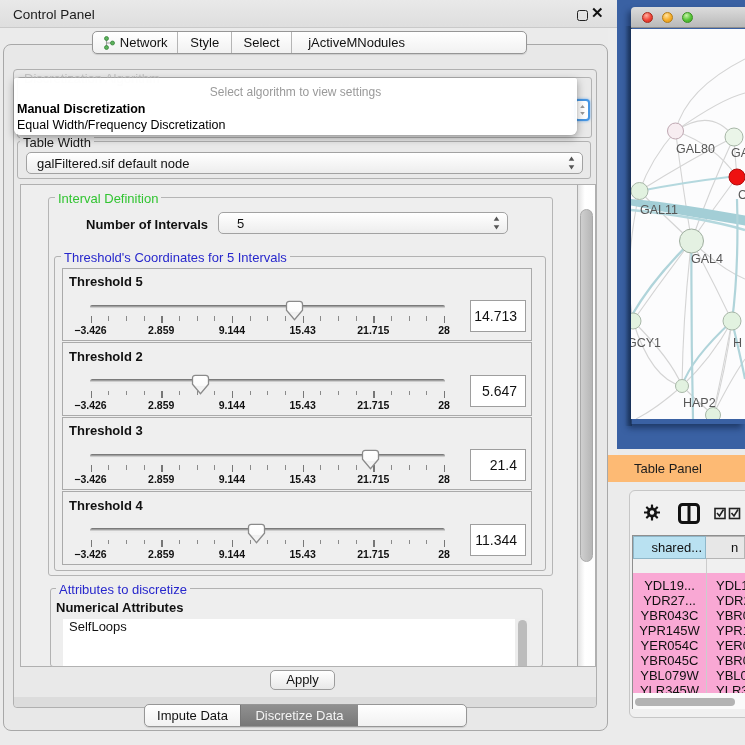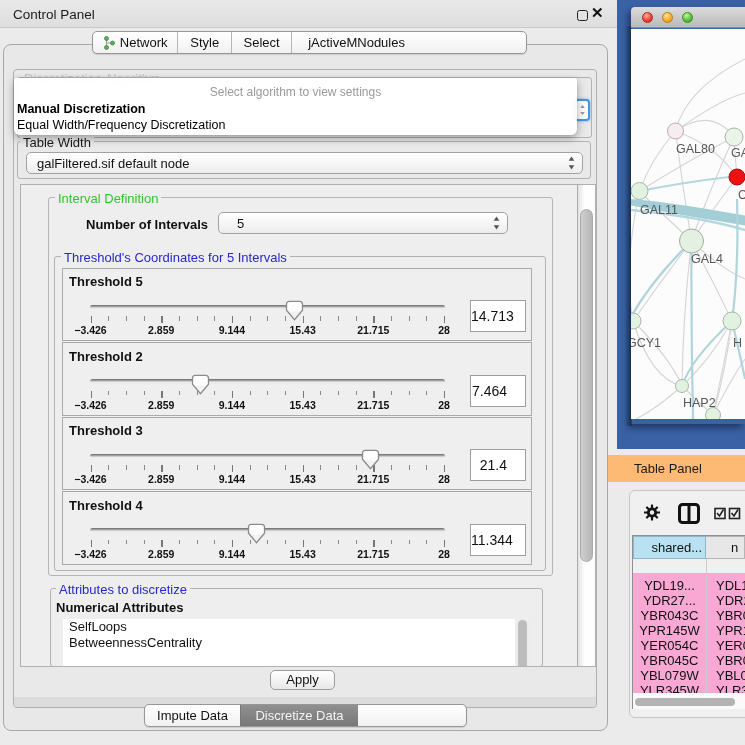--- a/index.html
+++ b/index.html
@@ -58,21 +58,21 @@
 
 .thp { position:absolute; left:62px; width:470px; height:73.5px; border:1px solid #aaaaaa; background:#efefef; }
 .thlbl { position:absolute; left:69px; font-size:13px; font-weight:bold; color:#111; }
 .trk { position:absolute; left:90px; width:355px; height:4.5px; border-radius:2.5px;
   background:linear-gradient(#7a7a7a 0 1px,#a0a0a0 1px 2.2px,#cdcdcd 2.2px 3.2px,#ececec 3.2px); }
 .tkm { position:absolute; width:1px; height:4.5px; background:#8a8a8a; }
 .tkM { position:absolute; width:1.4px; height:7px; background:#777; }
 .tkl { position:absolute; width:50px; text-align:center; font-size:10.5px; font-weight:bold; color:#111; }
 .vfield { position:absolute; left:470px; width:56px; height:32px; background:#fff;
   border:1px solid #9e9e9e; font-size:14px; color:#111; text-align:right;
-  line-height:30px; padding-right:18px; }
+  line-height:30px; padding-right:8px; }
 
 #attbox { left:50px; top:588px; width:493px; height:79px; background:#eeeeee; }
 #attlab { left:56px; top:582px; color:#2727cc; background:#eeeeee; }
 #numatt { position:absolute; left:56px; top:600px; font-size:13px; font-weight:bold; color:#111; }
 #attlist { position:absolute; left:63px; top:619px; width:452px; height:47px; background:#fff; font-size:13px; color:#111; overflow:hidden; }
 #attlist div { padding:0 0 0 6px; height:15.5px; } #attlist div:first-child { }
 #lsb { position:absolute; left:515px; top:618px; width:15px; height:48px; background:#ededed; }
 #lsbt { position:absolute; left:518px; top:620px; width:9px; height:46px; background:#bcbcbc; border-radius:5px 5px 0 0; }
 
 #apply { position:absolute; left:270px; top:670px; width:65px; height:20px;
@@ -191,21 +191,21 @@
 <path d="M1.5,4.2 Q1.5,1.3 4.4,1.3 L14.6,1.3 Q17.5,1.3 17.5,4.2 L17.5,10.2 L9.5,19.7 L1.5,10.2 Z" fill="url(#thg)" stroke="#8a8a8a" stroke-width="1.3"></path>
   </svg>
 <div class="vfield" style="top:300.0px">14.713</div>
 <div class="thp" style="top:342.0px"></div>
 <div class="thlbl" style="top:348.5px">Threshold 2</div>
 <div class="trk" style="top:379.0px"></div>
 <div class="tkm" style="left:108.2px;top:390.5px"></div><div class="tkm" style="left:125.8px;top:390.5px"></div><div class="tkm" style="left:143.5px;top:390.5px"></div><div class="tkm" style="left:178.9px;top:390.5px"></div><div class="tkm" style="left:196.6px;top:390.5px"></div><div class="tkm" style="left:214.2px;top:390.5px"></div><div class="tkm" style="left:249.6px;top:390.5px"></div><div class="tkm" style="left:267.2px;top:390.5px"></div><div class="tkm" style="left:284.9px;top:390.5px"></div><div class="tkm" style="left:320.3px;top:390.5px"></div><div class="tkm" style="left:338.0px;top:390.5px"></div><div class="tkm" style="left:355.6px;top:390.5px"></div><div class="tkm" style="left:391.0px;top:390.5px"></div><div class="tkm" style="left:408.7px;top:390.5px"></div><div class="tkm" style="left:426.3px;top:390.5px"></div><div class="tkM" style="left:90.5px;top:390.5px"></div><div class="tkM" style="left:161.2px;top:390.5px"></div><div class="tkM" style="left:231.9px;top:390.5px"></div><div class="tkM" style="left:302.6px;top:390.5px"></div><div class="tkM" style="left:373.3px;top:390.5px"></div><div class="tkM" style="left:444.0px;top:390.5px"></div><div class="tkl" style="left:65.5px;top:398.5px">−3.426</div><div class="tkl" style="left:136.2px;top:398.5px">2.859</div><div class="tkl" style="left:206.9px;top:398.5px">9.144</div><div class="tkl" style="left:277.6px;top:398.5px">15.43</div><div class="tkl" style="left:348.3px;top:398.5px">21.715</div><div class="tkl" style="left:419.0px;top:398.5px">28</div>
 <svg class="abs" style="left:190.5px;top:374.3px" width="19" height="21" viewBox="0 0 19 21">
 <path d="M1.5,4.2 Q1.5,1.3 4.4,1.3 L14.6,1.3 Q17.5,1.3 17.5,4.2 L17.5,10.2 L9.5,19.7 L1.5,10.2 Z" fill="url(#thg)" stroke="#8a8a8a" stroke-width="1.3"></path>
   </svg>
-<div class="vfield" style="top:374.5px">7.464</div>
+<div class="vfield" style="top:374.5px">5.647</div>
 <div class="thp" style="top:416.5px"></div>
 <div class="thlbl" style="top:423.0px">Threshold 3</div>
 <div class="trk" style="top:453.5px"></div>
 <div class="tkm" style="left:108.2px;top:465.0px"></div><div class="tkm" style="left:125.8px;top:465.0px"></div><div class="tkm" style="left:143.5px;top:465.0px"></div><div class="tkm" style="left:178.9px;top:465.0px"></div><div class="tkm" style="left:196.6px;top:465.0px"></div><div class="tkm" style="left:214.2px;top:465.0px"></div><div class="tkm" style="left:249.6px;top:465.0px"></div><div class="tkm" style="left:267.2px;top:465.0px"></div><div class="tkm" style="left:284.9px;top:465.0px"></div><div class="tkm" style="left:320.3px;top:465.0px"></div><div class="tkm" style="left:338.0px;top:465.0px"></div><div class="tkm" style="left:355.6px;top:465.0px"></div><div class="tkm" style="left:391.0px;top:465.0px"></div><div class="tkm" style="left:408.7px;top:465.0px"></div><div class="tkm" style="left:426.3px;top:465.0px"></div><div class="tkM" style="left:90.5px;top:465.0px"></div><div class="tkM" style="left:161.2px;top:465.0px"></div><div class="tkM" style="left:231.9px;top:465.0px"></div><div class="tkM" style="left:302.6px;top:465.0px"></div><div class="tkM" style="left:373.3px;top:465.0px"></div><div class="tkM" style="left:444.0px;top:465.0px"></div><div class="tkl" style="left:65.5px;top:473.0px">−3.426</div><div class="tkl" style="left:136.2px;top:473.0px">2.859</div><div class="tkl" style="left:206.9px;top:473.0px">9.144</div><div class="tkl" style="left:277.6px;top:473.0px">15.43</div><div class="tkl" style="left:348.3px;top:473.0px">21.715</div><div class="tkl" style="left:419.0px;top:473.0px">28</div>
 <svg class="abs" style="left:360.5px;top:448.8px" width="19" height="21" viewBox="0 0 19 21">
 <path d="M1.5,4.2 Q1.5,1.3 4.4,1.3 L14.6,1.3 Q17.5,1.3 17.5,4.2 L17.5,10.2 L9.5,19.7 L1.5,10.2 Z" fill="url(#thg)" stroke="#8a8a8a" stroke-width="1.3"></path>
   </svg>
 <div class="vfield" style="top:449.0px">21.4</div>
 <div class="thp" style="top:491.0px"></div>
 <div class="thlbl" style="top:497.5px">Threshold 4</div>
@@ -214,21 +214,20 @@
 <svg class="abs" style="left:246.5px;top:523.3px" width="19" height="21" viewBox="0 0 19 21">
 <path d="M1.5,4.2 Q1.5,1.3 4.4,1.3 L14.6,1.3 Q17.5,1.3 17.5,4.2 L17.5,10.2 L9.5,19.7 L1.5,10.2 Z" fill="url(#thg)" stroke="#8a8a8a" stroke-width="1.3"></path>
   </svg>
 <div class="vfield" style="top:523.5px">11.344</div>
 
 <div class="tbox" id="attbox"></div>
 <div class="tlab" id="attlab">Attributes to discretize</div>
 <div id="numatt">Numerical Attributes</div>
 <div id="attlist">
     <div>SelfLoops</div>
-    <div>BetweennessCentrality</div>
   </div>
 <div id="lsb"></div><div id="lsbt"></div>
 
 <div id="apply">Apply</div>
 <div id="midstrip"></div>
 
 <div class="tabset" id="bottabs">
   <div class="seg" style="width:95px">Impute Data</div>
   <div class="seg sel" style="width:118px">Discretize Data</div>
 </div>

